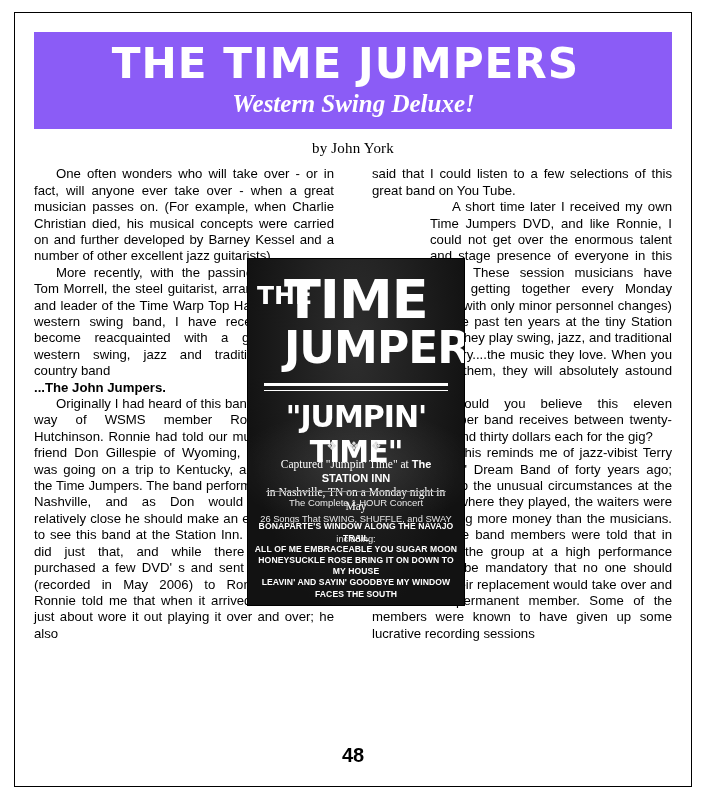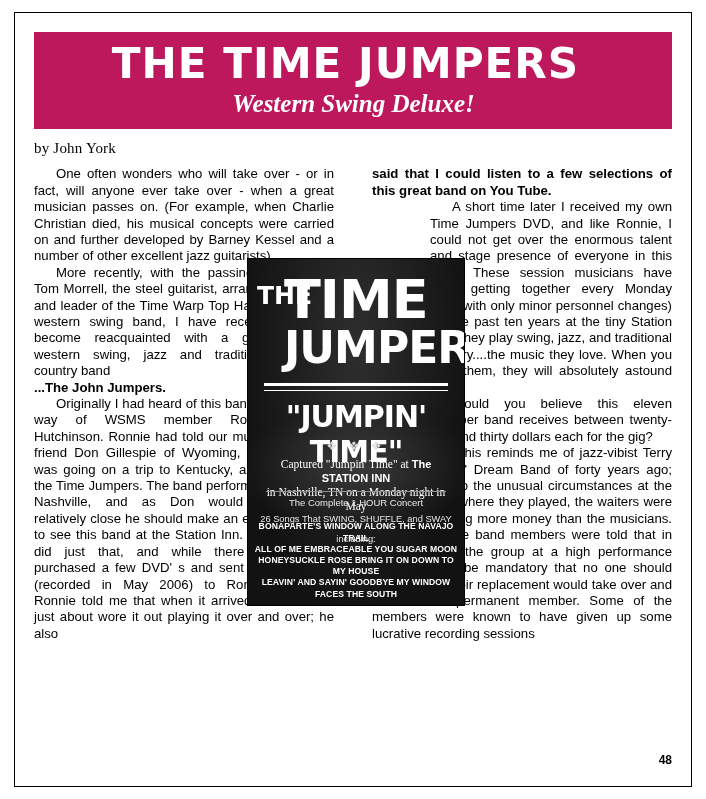--- a/index.html
+++ b/index.html
@@ -28,21 +28,21 @@
   .inner {
     position: absolute;
     left: 34px;
     top: 32px;
     width: 638px;
     height: 735px;
   }
 
   
   .masthead {
-    background: #be185d;
+    background: #8b5cf6;
     color: #fff;
     padding: 10px 15px 12px 0;
     text-align: center;
     width: 638px;
     box-sizing: border-box;
   }
   .masthead-title {
     font-family: "DejaVu Sans", sans-serif;
     font-weight: bold;
     font-size: 43px;
@@ -56,21 +56,21 @@
   .masthead-sub {
     font-family: "Liberation Serif", serif;
     font-style: italic;
     font-weight: bold;
     font-size: 25px;
     line-height: 1.1;
     margin: 2px 0 0 16px;
   }
 
   .byline {
-    text-align: left;
+    text-align: center;
     font-family: "Liberation Serif", serif;
     font-size: 15px;
     margin: 11px 0 9px 0;
     letter-spacing: 0.2px;
   }
 
   
   .cols {
     position: relative;
     width: 638px;
@@ -85,21 +85,21 @@
     line-height: 16.4px;
     text-align: justify;
     color: #000;
   }
   .col.left { left: 0; }
   .col.right { left: 338px; }
   .col p {
     margin: 0;
     text-indent: 22px;
   }
-  .col p.noindent { text-indent: 0; font-weight: bold; }
+  .col p.noindent { text-indent: 0; }
   .bold { font-weight: bold; }
 
   
   .shape-left {
     float: right;
     width: 62px;
     height: 330px;
     shape-outside: inset(0);
   }
   .shape-right {
@@ -253,24 +253,24 @@
     background: radial-gradient(ellipse at 50% 50%, rgba(255,255,255,0.10) 0%, rgba(255,255,255,0) 70%);
     pointer-events: none;
   }
 
   
   .folio {
     position: absolute;
     left: 0;
     right: 0;
     bottom: 0;
-    text-align: right;
-    font-family: "Liberation Sans", sans-serif;
-    font-weight: bold;
-    font-size: 12px;
+    text-align: center;
+    font-family: "Liberation Sans", sans-serif;
+    font-weight: bold;
+    font-size: 20px;
   }
 </style>
 </head>
 <body>
 
 <div class="page">
   <div class="page-border"></div>
 
   <div class="inner">
 

